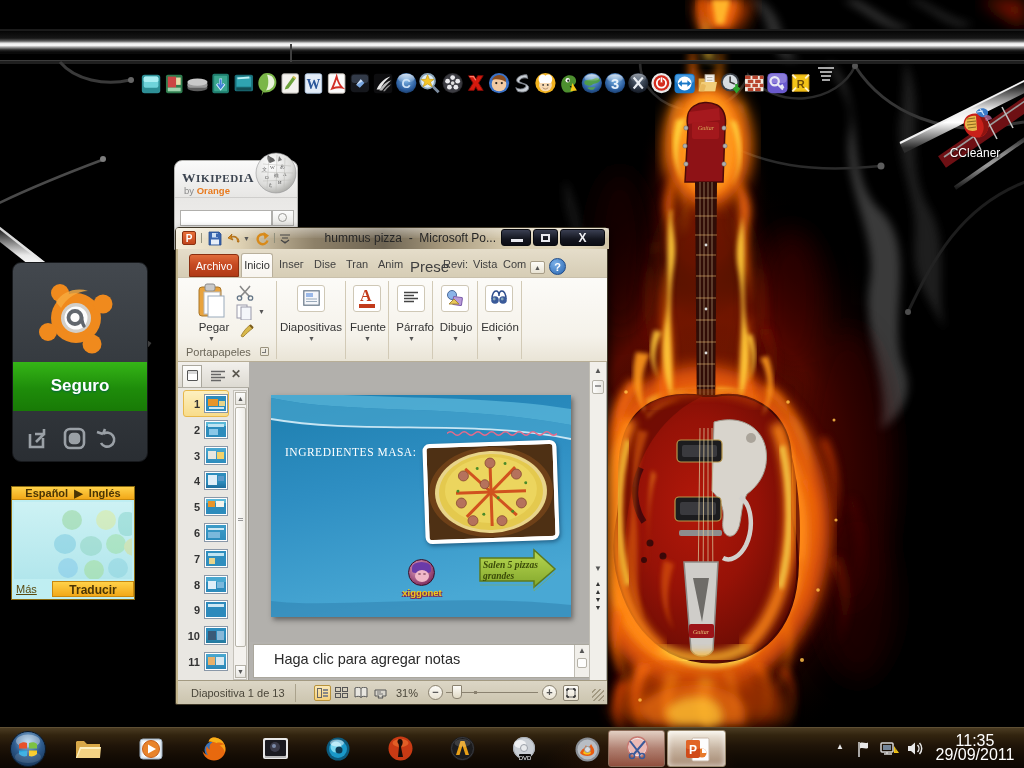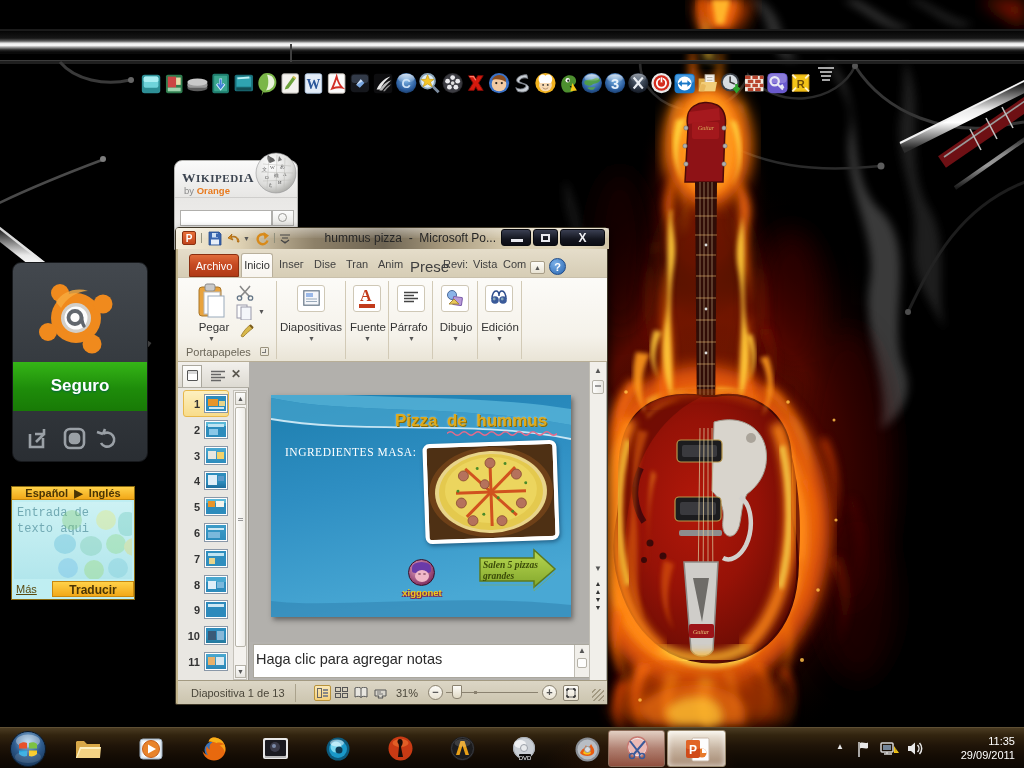--- a/index.html
+++ b/index.html
@@ -590,21 +590,20 @@
         <div class="abs" style="left:42px;top:0;width:20px;height:20px;border-radius:50%;background:#e8e86a"></div>
         <div class="abs" style="left:64px;top:2px;width:18px;height:24px;border-radius:40%;background:#6ac8b8"></div>
         <div class="abs" style="left:0px;top:24px;width:22px;height:20px;border-radius:50%;background:#5ab8d8"></div>
         <div class="abs" style="left:26px;top:26px;width:22px;height:20px;border-radius:50%;background:#78c8a8"></div>
         <div class="abs" style="left:52px;top:24px;width:20px;height:20px;border-radius:50%;background:#8ad87a"></div>
         <div class="abs" style="left:70px;top:28px;width:20px;height:18px;border-radius:50%;background:#e8d85a"></div>
         <div class="abs" style="left:4px;top:48px;width:20px;height:20px;border-radius:50%;background:#68b8e8"></div>
         <div class="abs" style="left:30px;top:50px;width:20px;height:20px;border-radius:50%;background:#98d868"></div>
         <div class="abs" style="left:54px;top:48px;width:20px;height:20px;border-radius:50%;background:#78c8d8"></div>
       </div>
-      <div style="color:#72aab4;font-family:'Liberation Mono',monospace;font-size:12px;padding:3px 0 0 3px;line-height:16px">Entrada de<br>texto aqui</div>
     </div>
     <div class="abs" style="left:4px;top:96px;color:#5a4a10;font-size:11px;text-decoration:underline">Más</div>
     <div class="abs" style="left:40px;top:94px;width:82px;height:16px;background:linear-gradient(#ffd24a,#f2a818);border:1px solid #c8880e;color:#4a3505;font-size:12px;font-weight:bold;text-align:center;line-height:16px">Traducir</div>
   </div>
 
   <div id="wiki" class="abs" style="left:174px;top:160px;width:124px;height:90px;background:linear-gradient(#fafafa,#e8e7e5 40%,#f2f1ef);border:1px solid #b5b5b2;border-radius:8px 8px 0 0;font-family:'Liberation Serif',serif">
     <div class="abs" style="left:7px;top:9px;font-size:13.5px;letter-spacing:0.6px;color:#3c4450;font-weight:bold">W<span style="font-size:11px">IKIPEDI</span>A</div>
     <div class="abs" style="left:9px;top:24px;font-size:9.5px;color:#8a8a8a;font-family:'Liberation Sans',sans-serif">by <span style="color:#e87a1e;font-weight:bold">Orange</span></div>
     <div class="abs" style="left:0;top:36px;width:100%;border-top:1px solid #cfcecc"></div>
     <div class="abs" style="left:5px;top:49px;width:92px;height:16px;background:#fff;border:1px solid #b0afac"></div>
@@ -629,20 +628,32 @@
         <text x="10" y="27">Ω</text>
           <text x="19" y="25">維</text>
           <text x="28" y="24">A</text>
         <text x="14" y="34">ع</text>
           <text x="23" y="32">И</text>
       </g>
       <path d="M8,12 L36,14 M6,20 L38,21 M8,29 L36,28 M14,5 L12,36 M22,3 L21,39 M30,6 L29,35" stroke="#b8b8b5" stroke-width="0.5" fill="none"></path>
     </svg>
   </div>
 
+  <div id="ccleaner" class="abs" style="left:930px;top:106px;width:90px;height:58px;text-align:center">
+    <svg class="abs" style="left:26px;top:0" width="38" height="38" viewBox="0 0 38 38">
+      <path d="M8,20 C6,12 14,6 22,8 C30,10 34,16 32,23 C30,30 24,33 18,31 C14,30 9,27 8,20 Z" fill="#c8201a"></path>
+      <path d="M22,8 C30,10 34,16 32,23 C31,27 28,30 24,31 C28,26 29,20 26,15 C24,11 23,9 22,8 Z" fill="#8e1410"></path>
+      <path d="M9,19 C8,13 14,9 20,10 L21,24 C16,26 10,25 9,19 Z" fill="#e8b84a"></path>
+      <path d="M11,13 L19,12 M11,16 L20,15 M11,19 L20,18 M12,22 L20,21" stroke="#8a6a20" stroke-width="1.2"></path>
+      <path d="M20,6 C22,2 28,1 31,4 C33,6 32,10 29,11 C26,12 22,10 20,6 Z" fill="#3a7ac8"></path>
+      <path d="M24,3 L28,9 M21,6 L27,5" stroke="#d8e8f8" stroke-width="1.2"></path>
+      <path d="M28,10 C31,8 35,9 36,13 L30,15 Z" fill="#b86a9a" opacity="0.8"></path>
+    </svg>
+    <div class="abs" style="left:0;top:40px;width:100%;color:#fff;font-size:12px;text-shadow:1px 1px 2px #000">CCleaner</div>
+  </div>
 
   <div id="ppt" class="abs" style="left:175px;top:227px;width:433px;height:478px;background:#c2b48c;border:1px solid #3f3828;border-radius:4px 4px 2px 2px;box-shadow:2px 3px 8px rgba(0,0,0,0.6)">
 
     <div class="abs" style="left:0;top:0;width:433px;height:21px;background:linear-gradient(90deg,#f5eedb 0%,#ddd0b2 15%,#8d8068 32%,#6e6452 48%,#a89a7e 62%,#d9cdb0 78%,#e5dac0 92%,#cfc3a6 100%);border-radius:3px 3px 0 0">
       <div class="abs" style="left:0;top:0;width:433px;height:10px;background:linear-gradient(rgba(255,255,255,0.4),rgba(255,255,255,0.05))"></div>
       <div class="abs" style="left:6px;top:3px;width:14px;height:14px;background:linear-gradient(#e8703a,#c2451c);border-radius:2px;color:#fff;font-size:10px;font-weight:bold;text-align:center;line-height:14px;border:1px solid #8a3010">P</div>
       <div class="abs" style="left:24px;top:3px;color:#8a8a78;font-size:11px">|</div>
       <svg class="abs" style="left:31px;top:3px" width="15" height="15" viewBox="0 0 15 15">
           <path d="M2,1 L12,1 L14,3 L14,14 L2,14 Z" fill="#3a66b0" stroke="#24498a" stroke-width="0.8"></path>
           <rect x="5" y="2" width="6" height="4.5" fill="#cfe0f4"></rect>
@@ -735,21 +746,21 @@
       <div class="abs" style="left:175px;top:7px;width:28px;height:27px;background:#fff;border:1px solid #cfc8b6;border-radius:3px"></div>
       <div class="abs" style="left:182px;top:9px;color:#c23a1a;font-size:16px;font-weight:bold;font-family:'Liberation Serif',serif">A</div>
       <div class="abs" style="left:181px;top:26px;width:16px;height:4px;background:#c23a1a"></div>
       <div class="abs" style="left:168px;top:43px;width:44px;text-align:center;color:#333;font-size:11.5px">Fuente</div>
       <div class="abs" style="left:186px;top:57px;color:#555;font-size:7px">▼</div>
 
       <div class="abs" style="left:219px;top:7px;width:28px;height:27px;background:#fff;border:1px solid #cfc8b6;border-radius:3px"></div>
       <svg class="abs" style="left:224px;top:13px" width="18" height="14" viewBox="0 0 18 14">
           <path d="M2,1.5 L16,1.5 M2,4.5 L12,4.5 M2,7.5 L16,7.5 M2,10.5 L12,10.5" stroke="#444" stroke-width="1.6"></path>
         </svg>
-      <div class="abs" style="left:212px;top:43px;width:44px;text-align:left;color:#333;font-size:11.5px">Párrafo</div>
+      <div class="abs" style="left:212px;top:43px;width:44px;text-align:right;color:#333;font-size:11.5px">Párrafo</div>
       <div class="abs" style="left:230px;top:57px;color:#555;font-size:7px">▼</div>
 
       <div class="abs" style="left:263px;top:7px;width:28px;height:27px;background:#fff;border:1px solid #cfc8b6;border-radius:3px"></div>
       <svg class="abs" style="left:268px;top:11px" width="18" height="18" viewBox="0 0 18 18">
           <circle cx="6" cy="6" r="4.5" fill="#8ab4e8" stroke="#4a6a9a"></circle>
           <rect x="7" y="8" width="9" height="8" rx="1" fill="#b89ad8" stroke="#7a5aa8" transform="rotate(8 11 12)"></rect>
           <path d="M3,15 L8,10 L13,15 Z" fill="#e8c858" stroke="#a8883a"></path>
         </svg>
       <div class="abs" style="left:256px;top:43px;width:44px;text-align:center;color:#333;font-size:11.5px">Dibujo</div>
       <div class="abs" style="left:274px;top:57px;color:#555;font-size:7px">▼</div>
@@ -866,21 +877,20 @@
             </defs>
             <rect x="0" y="0" width="300" height="222" fill="url(#slbg)"></rect>
             <path d="M0,3 C80,20 180,8 300,30 L300,14 C200,-2 90,6 0,-6 Z" fill="#57b4d8" opacity="0.8"></path>
             <path d="M0,24 C90,40 200,24 300,44 L300,30 C180,8 80,20 0,3 Z" fill="#4aa8d0" opacity="0.65"></path>
             <path d="M0,24 C90,40 200,24 300,44" stroke="#d8eef8" stroke-width="1.8" fill="none" opacity="0.9"></path>
             <path d="M0,222 L300,222 L300,210 C180,198 60,214 0,206 Z" fill="#2a7aa8" opacity="0.45"></path>
 
             <path d="M209,163 L263,163 L263,155 L284,174 L263,192 L263,186 L209,186 Z" fill="url(#garrow)" stroke="#5d7a1d" stroke-width="1.5"></path>
             <path d="M209,190 L263,190 L263,196 L284,178" stroke="#8aa83d" stroke-width="1" opacity="0.45" fill="none"></path>
           </svg>
-          <div class="abs" style="left:124px;top:16px;width:165px;color:#dfaa1c;font-size:17px;font-weight:bold;font-family:'Liberation Sans',sans-serif;text-shadow:1px 1px 0 #8a6a00,0 0 2px #fff8">Pizza&nbsp; de&nbsp; hummus</div>
           <svg class="abs" style="left:176px;top:36px" width="110" height="5" viewBox="0 0 112 5">
               <path d="M0,2.5 q3.5,-3.5 7,0 t7,0 t7,0 t7,0 t7,0 t7,0 t7,0 t7,0 t7,0 t7,0 t7,0 t7,0 t7,0 t7,0 t7,0 t7,0" stroke="#e86a8a" stroke-width="1.4" fill="none"></path>
             </svg>
           <div style="position:absolute;left:14px;top:51px;color:#fff;font-size:11.5px;font-family:'Liberation Serif',serif;letter-spacing:0.5px">INGREDIENTES MASA:</div>
 
           <div class="abs" style="left:153px;top:47px;width:134px;height:100px;background:#fff;border-radius:7px;transform:rotate(-2deg);box-shadow:1px 2px 4px rgba(0,30,60,0.5)">
             <svg class="abs" style="left:4px;top:4px" width="126" height="92" viewBox="0 0 126 92">
               <rect x="0" y="0" width="126" height="92" rx="3" fill="#4e3014"></rect>
               <ellipse cx="63" cy="46" rx="62" ry="45" fill="#6e4018"></ellipse>
               <ellipse cx="63" cy="46" rx="56" ry="41" fill="#e8d48a"></ellipse>
@@ -932,21 +942,21 @@
       <div class="abs" style="left:411px;top:0;width:17px;height:318px;background:#f1efea;border-left:1px solid #c0bdb4">
         <div class="abs" style="left:1px;top:2px;width:14px;height:14px;color:#555;font-size:8px;text-align:center;line-height:14px">▲</div>
         <div class="abs" style="left:2px;top:18px;width:12px;height:14px;background:linear-gradient(90deg,#fdfdfc,#e9e7e1);border:1px solid #b5b2a8;border-radius:2px">
             <div style="margin:4px 2px;border-top:1px solid #999;border-bottom:1px solid #999;height:2px"></div>
           </div>
         <div class="abs" style="left:1px;top:200px;width:14px;height:14px;color:#555;font-size:8px;text-align:center;line-height:14px">▼</div>
         <div class="abs" style="left:1px;top:218px;width:14px;height:30px;color:#333;font-size:7px;text-align:center;line-height:8px">▲<br>▲<br>▼<br>▼</div>
       </div>
 
       <div class="abs" style="left:75px;top:282px;width:336px;height:34px;background:#fff;border:1px solid #aaa79d">
-        <div style="margin:6px 0 0 2px;color:#2a2a2a;font-size:14.5px">Haga clic para agregar notas</div>
+        <div style="margin:6px 0 0 20px;color:#2a2a2a;font-size:14.5px">Haga clic para agregar notas</div>
         <div class="abs" style="left:320px;top:0;width:15px;height:32px;background:#f1efea;border-left:1px solid #c0bdb4">
           <div style="color:#555;font-size:8px;text-align:center;line-height:12px">▲</div>
           <div style="margin:1px 2px;width:10px;height:10px;background:#fdfdfc;border:1px solid #b5b2a8;border-radius:2px"></div>
         </div>
       </div>
     </div>
 
     <div class="abs" style="left:2px;top:452px;width:429px;height:24px;background:linear-gradient(#dcd6c6,#cbc4ae);border-top:1px solid #a39a82;font-size:11px;color:#4a463a">
       <div class="abs" style="left:13px;top:6px">Diapositiva 1 de 13</div>
       <div class="abs" style="left:117px;top:3px;width:1px;height:18px;background:#aaa28c"></div>
@@ -1110,15 +1120,15 @@
       <rect x="1" y="2" width="12" height="9" rx="1" fill="none" stroke="#d8d8d8" stroke-width="1.5"></rect>
       <rect x="3" y="4" width="8" height="5" fill="#9ab8d8" opacity="0.7"></rect>
       <path d="M4,13 L12,13 M7,11 L7,13" stroke="#d8d8d8" stroke-width="1.5"></path>
       <path d="M14,12 L14,5 L19,12 Z" fill="#f2c518"></path>
         <text x="15.2" y="11" font-size="5" fill="#333" font-family="Liberation Sans">!</text>
     </svg>
     <svg class="abs" style="left:906px;top:12px" width="18" height="17" viewBox="0 0 18 17">
       <path d="M2,6 L5,6 L9,2.5 L9,14.5 L5,11 L2,11 Z" fill="#e8e8e8"></path>
       <path d="M11.5,5 A5,5 0 0 1 11.5,12 M13.5,3 A8,8 0 0 1 13.5,14" stroke="#e8e8e8" stroke-width="1.5" fill="none"></path>
     </svg>
-    <div class="abs" style="left:935px;top:6px;width:80px;height:30px;color:#fff;font-size:11px;text-align:right;line-height:14px">11:35<br>29/09/2011</div>
+    <div class="abs" style="left:935px;top:6px;width:80px;height:30px;color:#fff;font-size:16px;text-align:center;line-height:14px">11:35<br>29/09/2011</div>
   </div>
 </div>
 
 </body></html>

